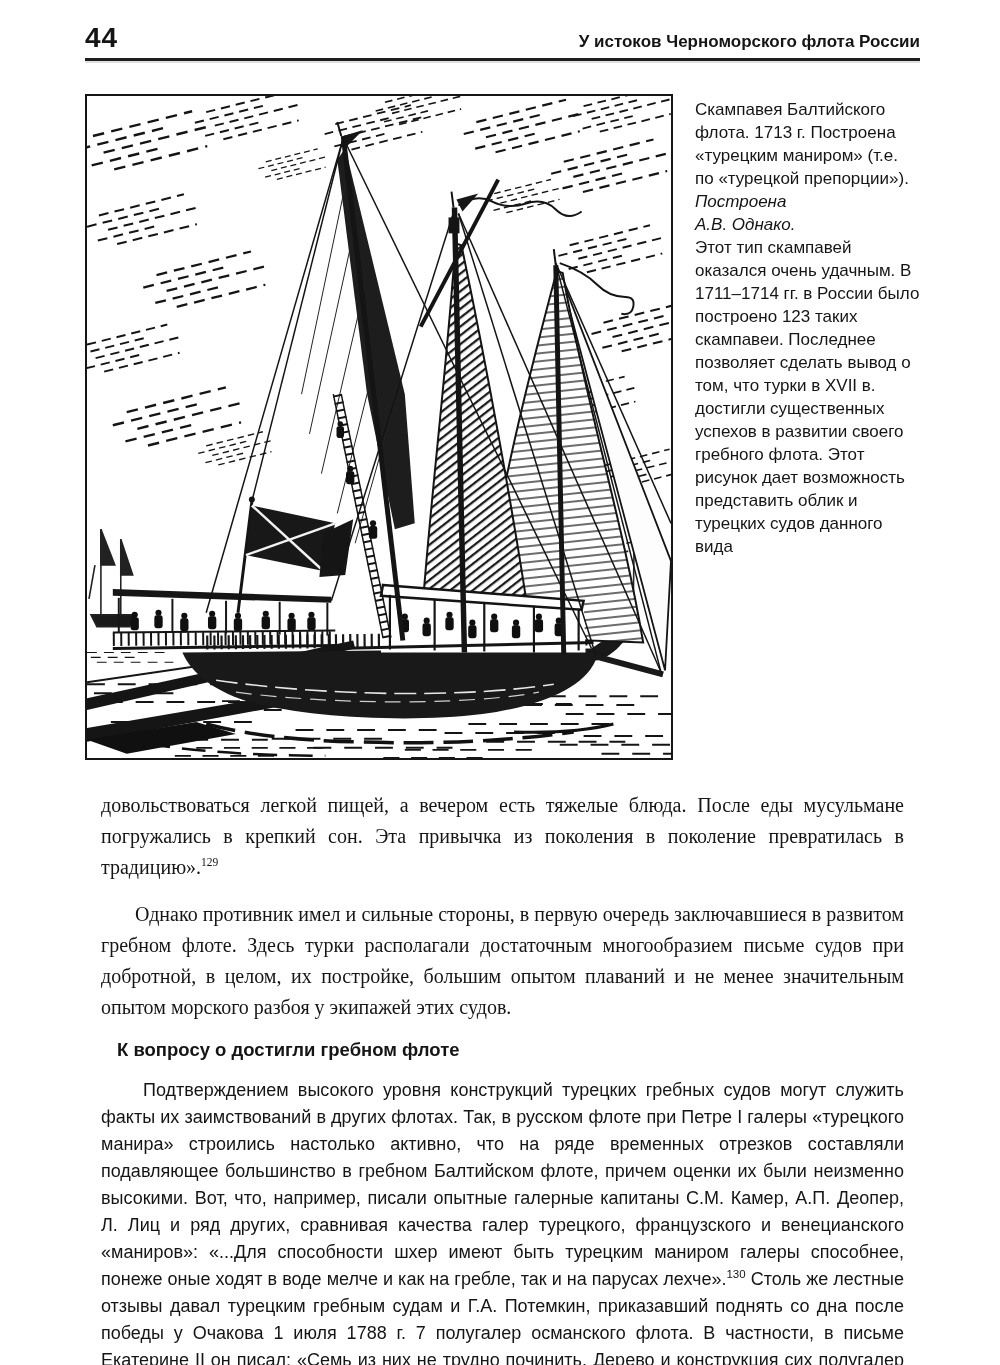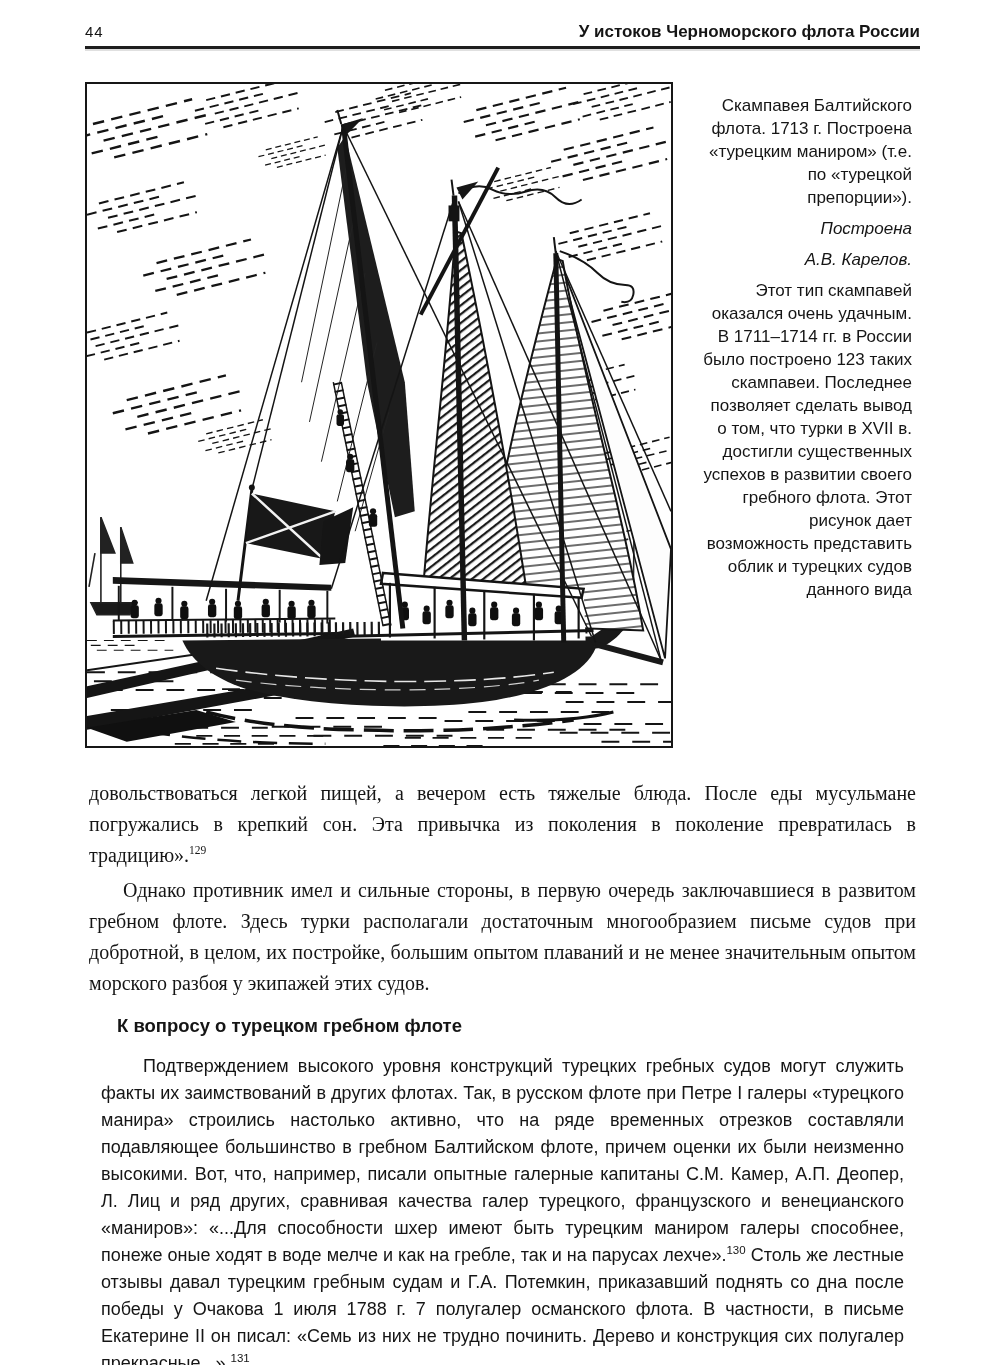--- a/index.html
+++ b/index.html
@@ -9,34 +9,34 @@
     background:#fff;
     color:#151515;
     box-sizing:border-box;
     padding:0 80px 0 85px;
     overflow:hidden;
     font-family:"Liberation Serif",serif;
   }
   
   .hdr{display:flex;justify-content:space-between;align-items:baseline;padding-top:22px;
        font-family:"Liberation Sans",sans-serif;}
-  .pagenum{font-size:15px;font-weight:normal;letter-spacing:1px;}
+  .pagenum{font-size:28px;font-weight:bold;letter-spacing:1px;}
   .runtitle{font-size:17px;font-weight:bold;}
   .rule{height:3px;background:#1e1e1e;margin-top:4px;box-shadow:0 2px 0 rgba(0,0,0,.12);}
   
   .figrow{display:flex;margin-top:33px;gap:22px;}
   .frame{width:588px;height:666px;border:2px solid #161616;box-sizing:border-box;background:#fff;flex:none;}
   .frame svg{display:block;width:100%;height:100%;}
   .caption{width:225px;flex:none;font-family:"Liberation Sans",sans-serif;
            font-size:17px;line-height:23px;padding-top:4px;font-weight:500;}
-  .cap{margin:8px;text-align:right;}
+  .cap{margin:0;}
   .it{font-style:italic;}
   
   .bodytext{margin-top:30px;font-size:20px;line-height:31px;text-align:justify;}
-  .bodytext p{margin:4px;}
+  .bodytext p{margin:16px;}
   .ind{text-indent:34px;}
   sup{font-size:11.5px;line-height:0;vertical-align:super;}
   
   .subsec{margin-top:16px;font-family:"Liberation Sans",sans-serif;}
   .subsec h2{font-size:18.5px;margin:0 0 9px 0;padding-left:32px;font-weight:bold;}
   .subsec p{margin:16px;font-size:18px;line-height:27px;text-align:justify;text-indent:42px;font-weight:500;}
 </style>
 </head>
 <body>
 
@@ -232,28 +232,28 @@
         <path d="M120,632 q60,16 150,18 q120,4 220,-10" stroke="#111" stroke-width="3.5" fill="none" stroke-dasharray="30 10"></path>
         <path d="M60,652 q80,12 180,12" stroke="#111" stroke-width="2.5" fill="none" stroke-dasharray="24 12"></path>
         <path d="M430,640 q60,2 100,-8" stroke="#111" stroke-width="3" fill="none"></path>
         <path d="M0,648 L110,630 L150,642 L40,662 Z" fill="#101010"></path>
       </svg>
     </div>
 
     <aside class="caption">
       <div class="cap">Скампавея Балтийского флота. 1713 г. Построена «турецким маниром» (т.е. по «турецкой препорции»).</div>
       <div class="cap it">Построена</div>
-      <div class="cap it">А.В. Карелов.</div>
+      <div class="cap it">А.В. Однако.</div>
       <div class="cap">Этот тип скампавей оказался очень удачным. В 1711–1714 гг. в России было построено 123 таких скампавеи. Последнее позволяет сделать вывод о том, что турки в XVII в. достигли существенных успехов в развитии своего гребного флота. Этот рисунок дает возможность представить облик и турецких судов данного вида</div>
     </aside>
   </div>
 
   <section class="bodytext">
     <p><span>довольствоваться легкой пищей, а вечером есть тяжелые блюда. После еды мусульмане погружались в крепкий сон. Эта привычка из поколения в поколение превратилась в традицию».</span><sup>129</sup></p>
     <p class="ind">Однако противник имел и сильные стороны, в первую очередь заключавшиеся в развитом гребном флоте. Здесь турки располагали достаточным многообразием письме судов при добротной, в целом, их постройке, большим опытом плаваний и не менее значительным опытом морского разбоя у экипажей этих судов.</p>
   </section>
 
   <section class="subsec">
-    <h2>К вопросу о турецком гребном флоте</h2>
+    <h2>К вопросу о достигли гребном флоте</h2>
     <p><span>Подтверждением высокого уровня конструкций турецких гребных судов могут служить факты их заимствований в других флотах. Так, в русском флоте при Петре I галеры «турецкого манира» строились настолько активно, что на ряде временных отрезков составляли подавляющее большинство в гребном Балтийском флоте, причем оценки их были неизменно высокими. Вот, что, например, писали опытные галерные капитаны С.М. Камер, А.П. Деопер, Л. Лиц и ряд других, сравнивая качества галер турецкого, французского и венецианского «маниров»: «...Для способности шхер имеют быть турецким маниром галеры способнее, понеже оные ходят в воде мелче и как на гребле, так и на парусах лехче».</span><sup>130</sup><span> Столь же лестные отзывы давал турецким гребным судам и Г.А. Потемкин, приказавший поднять со дна после победы у Очакова 1 июля 1788 г. 7 полугалер османского флота. В частности, в письме Екатерине II он писал: «Семь из них не трудно починить. Дерево и конструкция сих полугалер прекрасные...».</span><sup>131</sup></p>
   </section>
 
 </div>
 
 </body></html>

